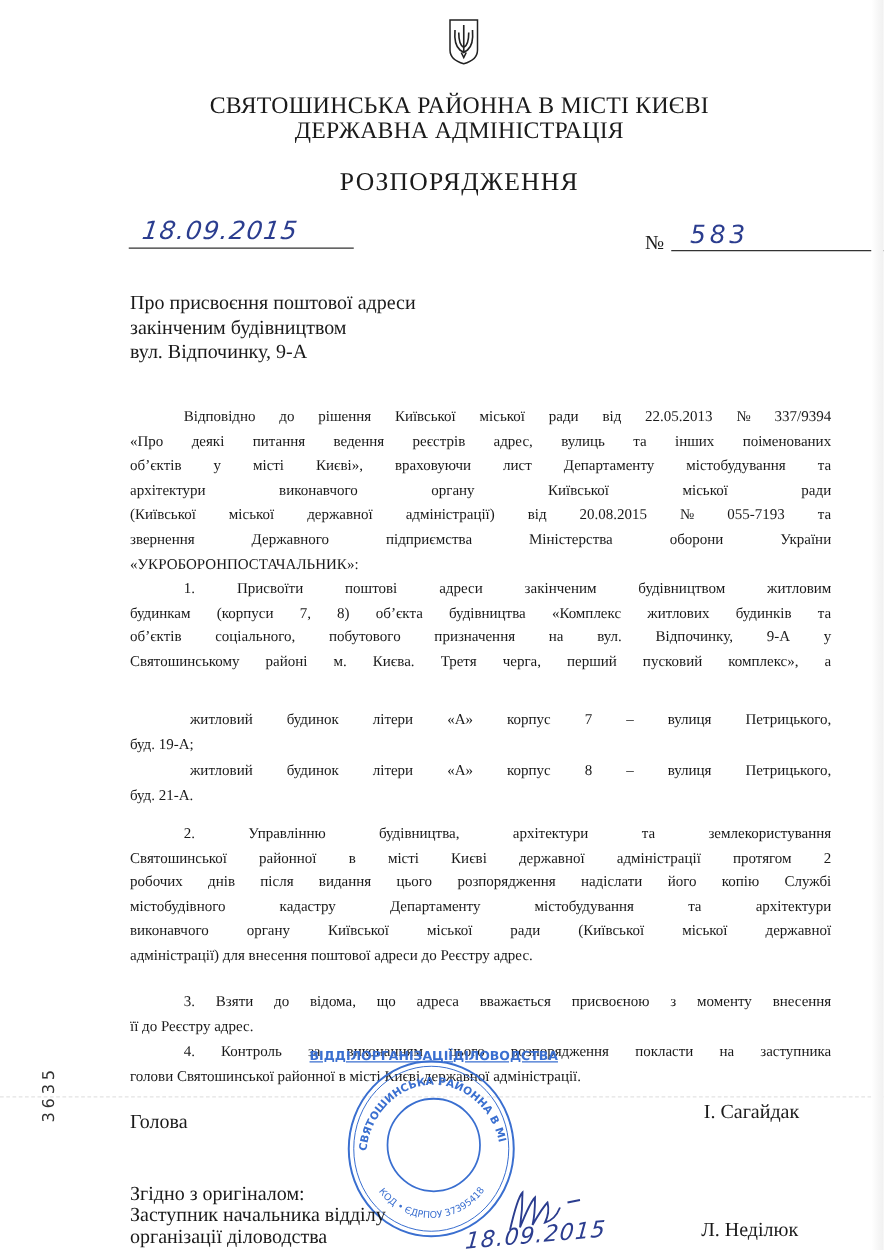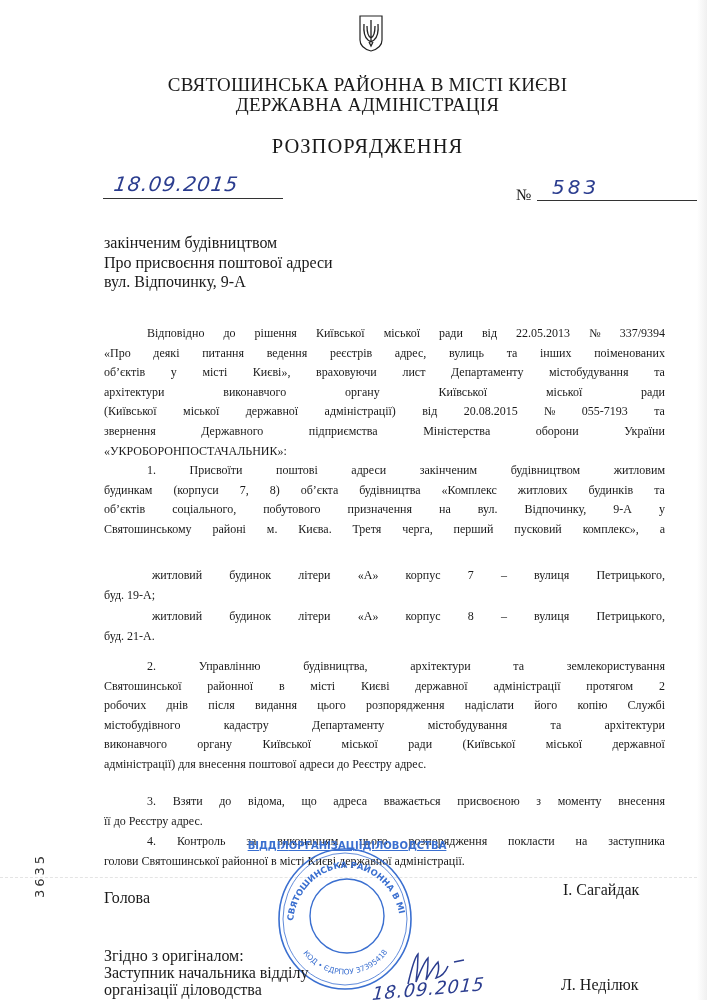--- a/index.html
+++ b/index.html
@@ -73,22 +73,22 @@
   <div class="org org2">ДЕРЖАВНА АДМІНІСТРАЦІЯ</div>
   <div class="doc-title">РОЗПОРЯДЖЕННЯ</div>
 
   <div class="date-line"></div>
   <div class="date-hand hand">18.09.2015</div>
   <div class="num-label">№</div>
   <div class="num-line"></div>
   <div class="num-hand hand">583</div>
 
   <div class="subject">
+    <div>Про присвоєння поштової адреси</div>
     <div>закінченим будівництвом</div>
-    <div>Про присвоєння поштової адреси</div>
     <div>вул. Відпочинку, 9-А</div>
   </div>
 
   <div class="para p0">
     <span class="ln ind">
         <span class="flexl">
           <span>Відповідно</span>
           <span>до</span>
           <span>рішення</span>
           <span>Київської</span>

